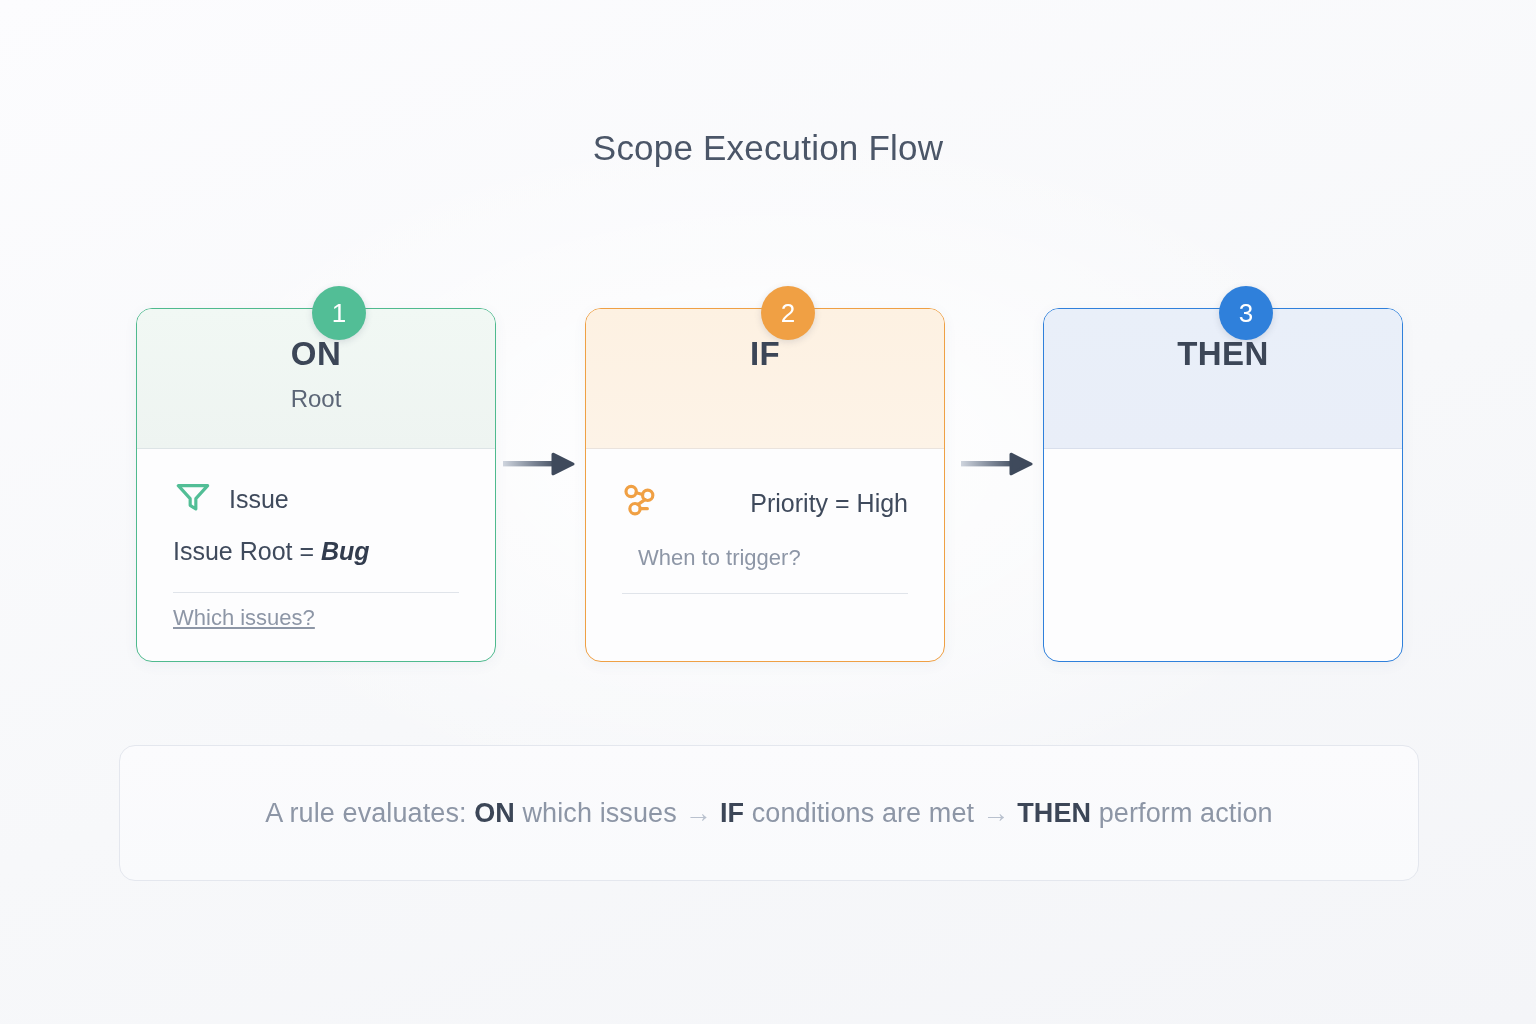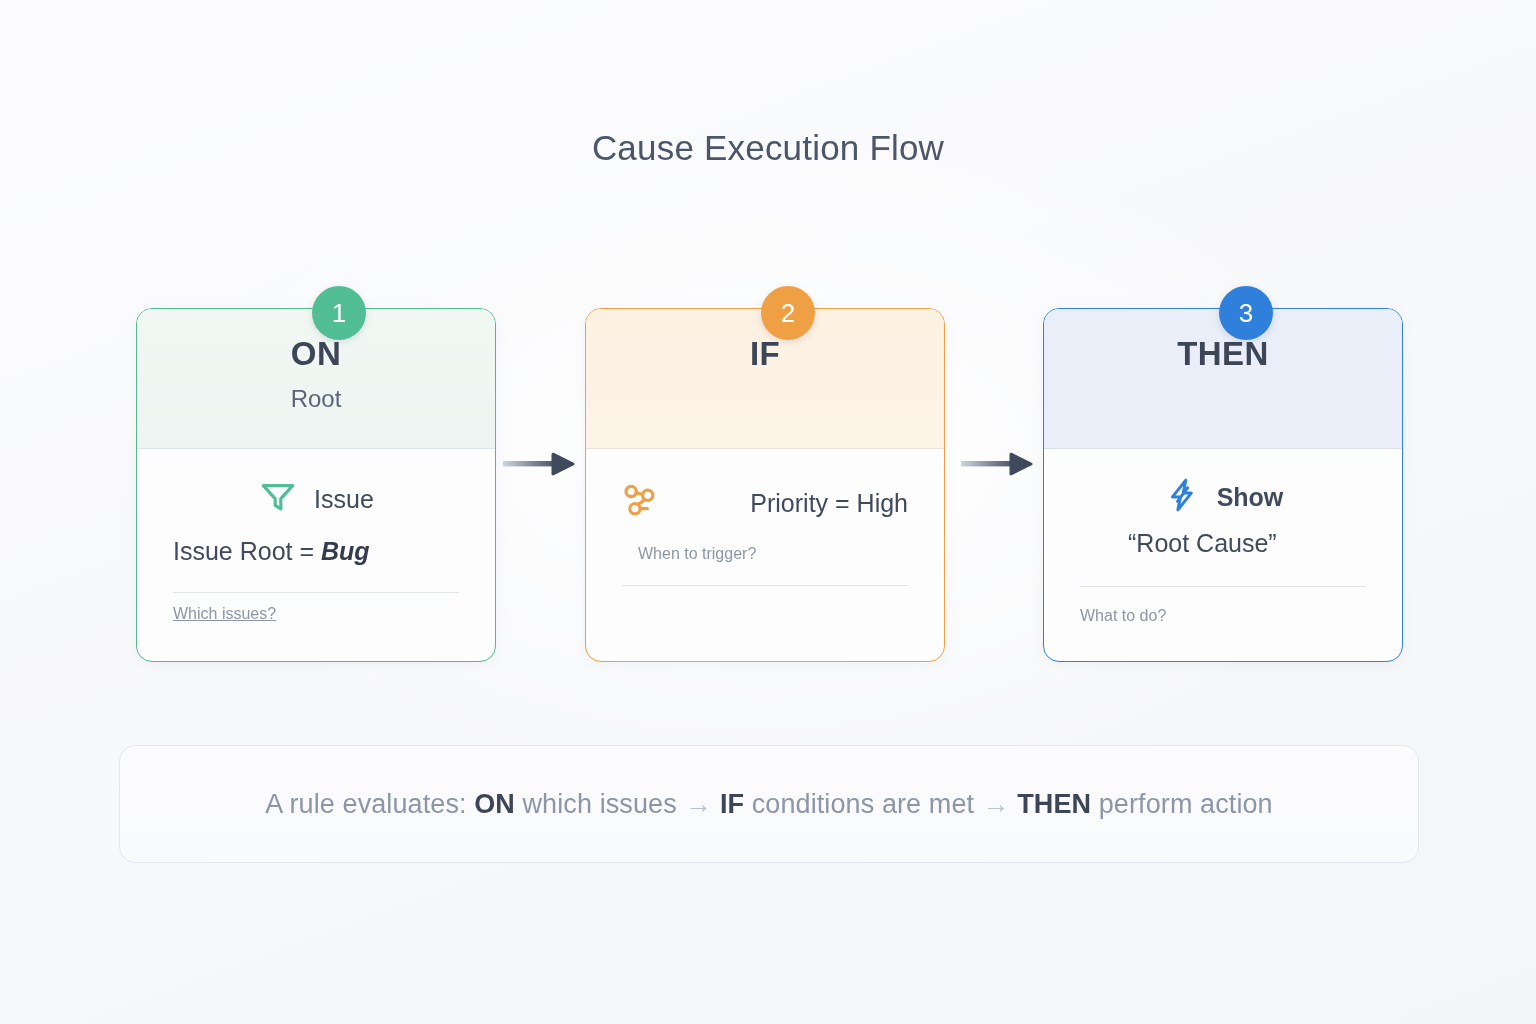--- a/index.html
+++ b/index.html
@@ -97,39 +97,38 @@
     height: 214px;
     padding: 0 36px;
     box-sizing: border-box;
   }
 
   .row-icon {
     display: flex;
     align-items: center;
     gap: 16px;
     margin-top: 28px;
-    justify-content: center;
   }
   .row-icon .ic { flex: 0 0 auto; display: block; }
   .row-label {
     font-size: 25px;
     color: #3f4a5c;
   }
   .row-label.bold { font-weight: 700; }
 
   .value-line {
     margin-top: 14px;
     font-size: 25px;
     color: #3f4a5c;
     white-space: nowrap;
   }
   .value-line b { font-weight: 700; color: #323c4e; font-style: italic; }
 
   .hint {
-    font-size: 16px;
+    font-size: 22px;
     color: #8d96a6;
   }
 
   .divider {
     height: 1px;
     background: rgba(125,140,165,0.22);
     margin: 0;
   }
 
   
@@ -176,21 +175,21 @@
   }
   .connector.a1 { left: 367px; }
   .connector.a2 { left: 825px; }
 
   
   .footer {
     position: absolute;
     left: 119px;
     top: 745px;
     width: 1300px;
-    height: 118px;
+    height: 136px;
     box-sizing: border-box;
     border: 1.4px solid #e4e7ee;
     border-radius: 16px;
     background: linear-gradient(180deg, #fbfbfd 0%, #f9fafc 100%);
     display: flex;
     align-items: center;
     justify-content: center;
   }
   .footer-text {
     font-size: 27px;
@@ -206,21 +205,21 @@
     color: #b9c1ce;
     padding: 0 8px;
     font-size: 27px;
   }
 </style>
 </head>
 <body>
 
 <div class="canvas">
 
-  <div class="page-title">Cause Execution Flow</div>
+  <div class="page-title">Scope Execution Flow</div>
 
   <div class="cards">
 
     <div class="card c1">
       <div class="card-head">
         <div class="kw">ON</div>
         <div class="sub">Root</div>
       </div>
       <div class="card-body">
         <div class="row-icon">
@@ -257,34 +256,20 @@
         </div>
         <div class="hint">When to trigger?</div>
         <div class="divider"></div>
       </div>
     </div>
 
     <div class="card c3">
       <div class="card-head">
         <div class="kw">THEN</div>
       </div>
-      <div class="card-body">
-        <div class="row-icon">
-          <span class="ic">
-            <svg width="38" height="40" viewBox="0 0 24 24" fill="none" stroke="#2f80db" stroke-width="1.9" stroke-linecap="round" stroke-linejoin="round">
-              <path d="M14.4 2.6L6.0 13.2h5.0L9.4 21.4l8.4-10.6h-5.0l1.6-8.2z"></path>
-              <line x1="15.6" y1="7.4" x2="9.2" y2="16.0"></line>
-            </svg>
-          </span>
-          <span class="row-label bold">Show</span>
-        </div>
-        <div class="value-line">“Root Cause”</div>
-        <div class="divider"></div>
-        <div class="hint">What to do?</div>
-      </div>
     </div>
 
     <div class="connector a1">
       <svg width="80" height="26" viewBox="0 0 80 26">
         <defs>
           <linearGradient id="arrGrad1" x1="0" y1="0" x2="1" y2="0">
             <stop offset="0%" stop-color="#cfd5de"></stop>
             <stop offset="55%" stop-color="#7b8595"></stop>
             <stop offset="100%" stop-color="#3f4a5c"></stop>
           </linearGradient>

